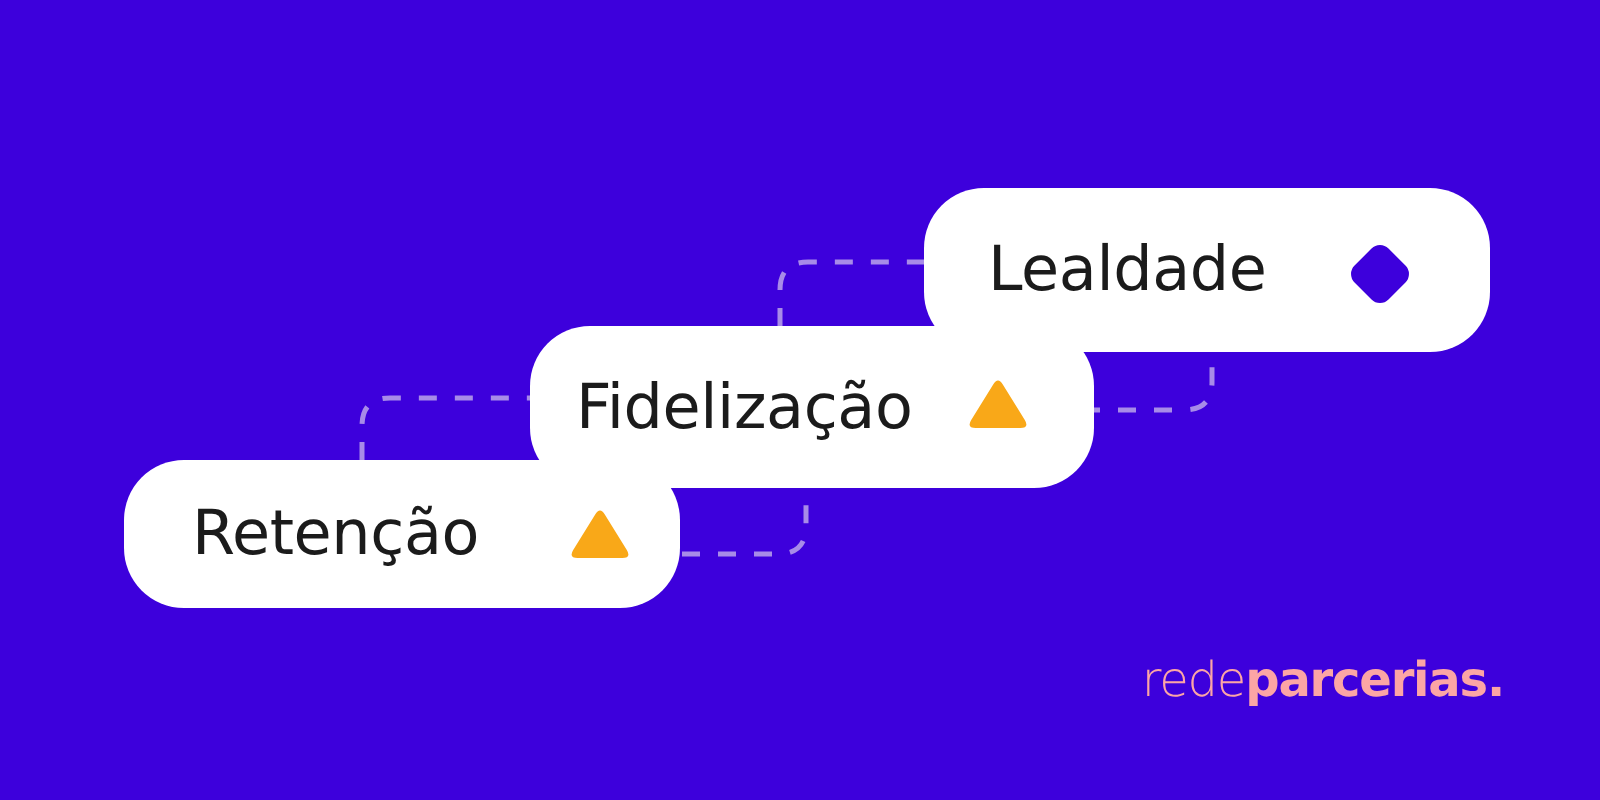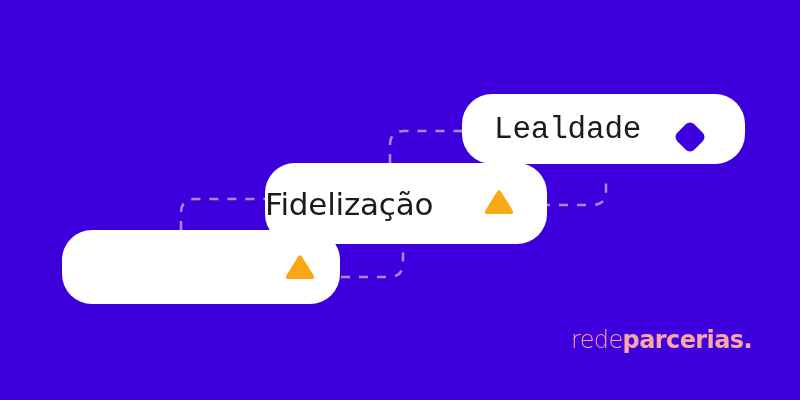--- a/index.html
+++ b/index.html
@@ -50,32 +50,32 @@
     padding-left: 34px;
     z-index: 2;
   }
   #card-retencao .card-label { font-size: 31px; }
 
   #card-fidelizacao {
     left: 265px;
     top: 163px;
     width: 282px;
     height: 81px;
+    padding-left: 23px;
     z-index: 3;
   }
   #card-fidelizacao .card-label { font-size: 31px; }
 
   #card-lealdade {
     left: 462px;
     top: 94px;
     width: 283px;
-    height: 70px;
+    height: 82px;
     padding-left: 32px;
     z-index: 4;
-    font-family: Liberation Mono, monospace;
   }
   #card-lealdade .card-label { font-size: 31px; }
 
   .badge {
     position: absolute;
     display: block;
   }
   .badge svg { display: block; }
 
   #badge-retencao  { left: 222px; top: 24px; }
@@ -107,20 +107,21 @@
     <path d="M 181 230 L 181 213 Q 181 199 195 199 L 272 199" stroke="#A88BE8" stroke-width="2.5" stroke-dasharray="9 9" stroke-linecap="butt"></path>
 
     <path d="M 341 277 L 389 277 Q 403 277 403 263 L 403 244" stroke="#A88BE8" stroke-width="2.5" stroke-dasharray="9 9" stroke-linecap="butt"></path>
 
     <path d="M 390 163 L 390 145 Q 390 131 404 131 L 470 131" stroke="#A88BE8" stroke-width="2.5" stroke-dasharray="9 9" stroke-linecap="butt"></path>
 
     <path d="M 541 205 L 592 205 Q 606 205 606 191 L 606 176" stroke="#A88BE8" stroke-width="2.5" stroke-dasharray="9 9" stroke-linecap="butt"></path>
   </svg>
 
   <div class="card" id="card-retencao">
+    <span class="card-label">Retenção</span>
     <span class="badge" id="badge-retencao">
       <svg width="32" height="28" viewBox="0 0 32 28">
         <path d="M13.6 3.2 L2.6 21.0 Q0.2 25.0 4.9 25.0 L27.1 25.0
                  Q31.8 25.0 29.4 21.0 L18.4 3.2
                  Q16.0 -0.8 13.6 3.2 Z" fill="#F9A818"></path>
       </svg>
     </span>
   </div>
 
   <div class="card" id="card-fidelizacao">

